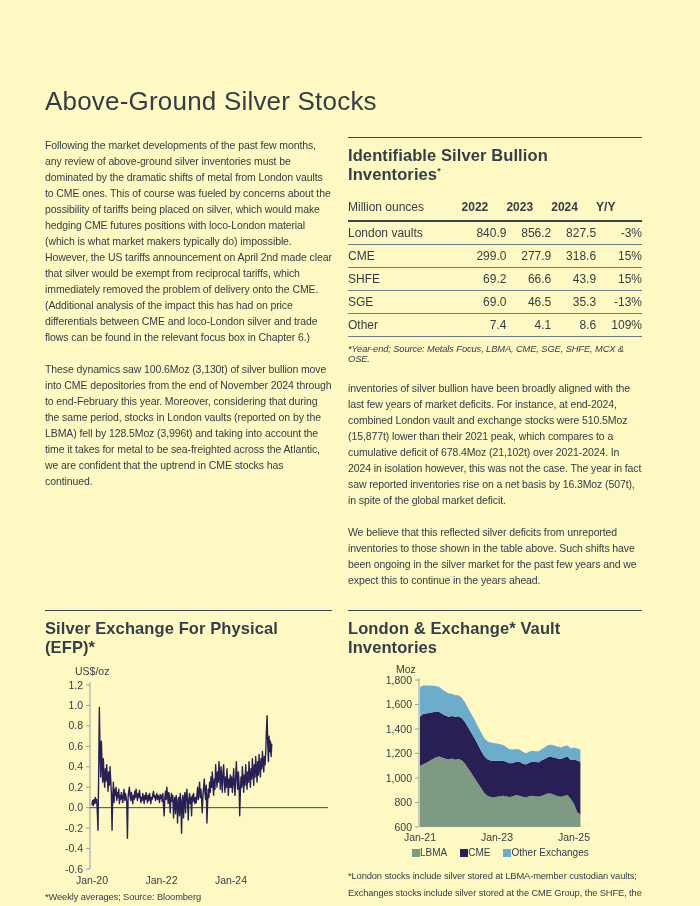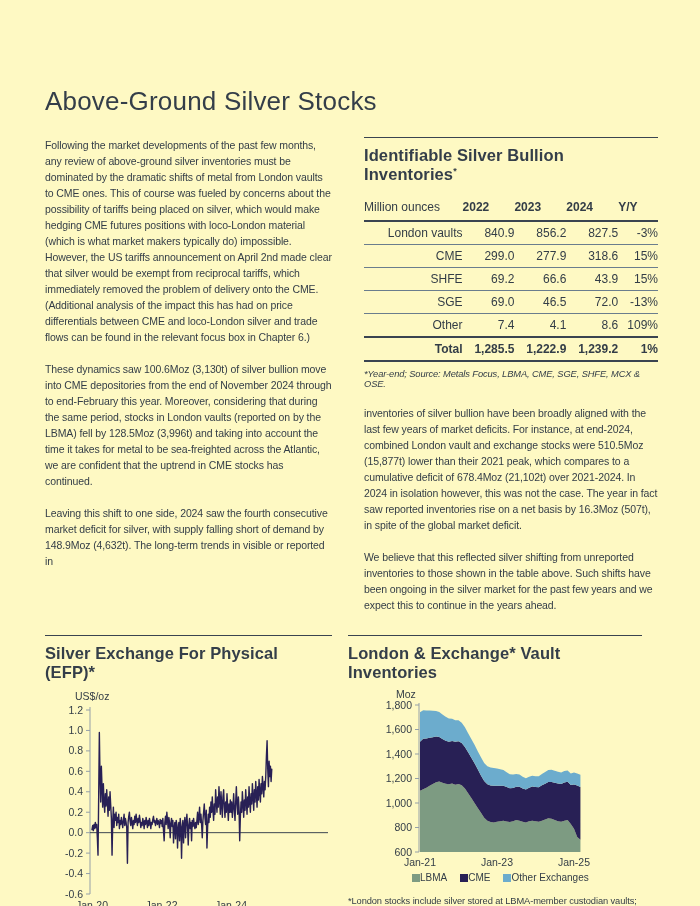--- a/index.html
+++ b/index.html
@@ -10,42 +10,42 @@
     background:#fef9c3;
     padding:86px 58px 0 45px;
     font-family:"Liberation Sans", sans-serif;
     color:#333d47;
     overflow:hidden;
   }
   h1.page-title {
     font-size:26px; font-weight:400; color:#343e49;
     margin:0 0 20px 0; letter-spacing:0.2px;
   }
-  .cols { display:flex; gap:32px; min-height:420px; align-items:flex-start; }
+  .cols { display:flex; gap:16px; min-height:420px; align-items:flex-start; }
   .col-left  { width:287px; flex:none; }
   .col-right { width:294px; flex:none; }
   p.body {
     font-size:10.5px; line-height:16px; letter-spacing:-0.1px;
     margin:0 0 16px 0;
   }
   .rule-top { border-top:1px solid #3a4450; height:0; }
   h2.section-title {
     font-size:16.5px; font-weight:700; color:#343e49;
     margin:8px 0 6px 0; letter-spacing:0.1px;
   }
   h2.table-title { margin:8px 0 13px 0; }
   h2 sup { font-size:9px; }
   table.inv { width:100%; border-collapse:collapse; font-size:12px; }
   table.inv th {
     font-weight:700; text-align:left; padding:3px 0 6px 0;
     border-bottom:2px solid #3a4450; white-space:nowrap;
   }
   table.inv th.lbl { text-align:left; font-weight:400; }
   table.inv td { text-align:right; padding:4px 0; border-bottom:1px solid #6a7d8d; }
-  table.inv td.lbl { text-align:right; }
+  table.inv td.lbl { text-align:left; }
   table.inv tr.total td { border-top:2px solid #3a4450; border-bottom:2px solid #3a4450; font-weight:700; }
   .tbl-foot { font-size:9.3px; margin:7px 0 16px 0; letter-spacing:-0.1px;font-style:italic; }
   .charts { display:flex; gap:16px; margin-top:6px; height:298px; }
   .chart-block { flex:none; display:flex; flex-direction:column; }
   .chart-block.cb-left  { width:287px; }
   .chart-block.cb-right { width:294px; }
   svg.chart { display:block; overflow:visible; }
   svg.chart text { font-family:"Liberation Sans", sans-serif; fill:#333d47; }
   .legend { display:flex; gap:13px; margin:2px 0 0 64px; align-items:center; }
   .legend-item { display:flex; align-items:center; gap:0; font-size:10px; }
@@ -60,21 +60,20 @@
 <body>
 
 <div class="page">
 
   <h1 class="page-title">Above-Ground Silver Stocks</h1>
 
   <div class="cols">
     <div class="col-left">
       <p class="body">Following the market developments of the past few months, any review of above-ground silver inventories must be dominated by the dramatic shifts of metal from London vaults to CME ones. This of course was fueled by concerns about the possibility of tariffs being placed on silver, which would make hedging CME futures positions with loco-London material (which is what market makers typically do) impossible. However, the US tariffs announcement on April 2nd made clear that silver would be exempt from reciprocal tariffs, which immediately removed the problem of delivery onto the CME. (Additional analysis of the impact this has had on price differentials between CME and loco-London silver and trade flows can be found in the relevant focus box in Chapter 6.)</p>
       <p class="body">These dynamics saw 100.6Moz (3,130t) of silver bullion move into CME depositories from the end of November 2024 through to end-February this year. Moreover, considering that during the same period, stocks in London vaults (reported on by the LBMA) fell by 128.5Moz (3,996t) and taking into account the time it takes for metal to be sea-freighted across the Atlantic, we are confident that the uptrend in CME stocks has continued.</p>
-      <p class="body">Leaving this shift to one side, 2024 saw the fourth consecutive market deficit for silver, with supply falling short of demand by 148.9Moz (4,632t). The long-term trends in visible or reported in</p>
     </div>
 
     <div class="col-right">
       <section>
         <div class="rule-top"></div>
         <h2 class="section-title table-title"><span>Identifiable Silver Bullion Inventories</span><sup>*</sup></h2>
         <table class="inv">
           <thead>
             <tr>
               <th class="lbl">Million ounces</th>
@@ -103,43 +102,36 @@
               <td class="lbl">SHFE</td>
               <td>69.2</td>
               <td>66.6</td>
               <td>43.9</td>
               <td>15%</td>
             </tr>
             <tr>
               <td class="lbl">SGE</td>
               <td>69.0</td>
               <td>46.5</td>
-              <td>72.0</td>
+              <td>35.3</td>
               <td>-13%</td>
             </tr>
             <tr>
               <td class="lbl">Other</td>
               <td>7.4</td>
               <td>4.1</td>
               <td>8.6</td>
               <td>109%</td>
             </tr>
-            <tr class="total">
-              <td class="lbl">Total</td>
-              <td>1,285.5</td>
-              <td>1,222.9</td>
-              <td>1,239.2</td>
-              <td>1%</td>
-            </tr>
           </tbody>
         </table>
         <p class="tbl-foot">*Year-end; Source: Metals Focus, LBMA, CME, SGE, SHFE, MCX &amp; OSE.</p>
       </section>
       <p class="body">inventories of silver bullion have been broadly aligned with the last few years of market deficits. For instance, at end-2024, combined London vault and exchange stocks were 510.5Moz (15,877t) lower than their 2021 peak, which compares to a cumulative deficit of 678.4Moz (21,102t) over 2021-2024. In 2024 in isolation however, this was not the case. The year in fact saw reported inventories rise on a net basis by 16.3Moz (507t), in spite of the global market deficit.</p>
-      <p class="body">We believe that this reflected silver shifting from unreported inventories to those shown in the table above. Such shifts have been ongoing in the silver market for the past few years and we expect this to continue in the years ahead.</p>
+      <p class="body">We believe that this reflected silver deficits from unreported inventories to those shown in the table above. Such shifts have been ongoing in the silver market for the past few years and we expect this to continue in the years ahead.</p>
     </div>
   </div>
 
   <div class="charts">
 
     <section class="chart-block cb-left">
       <div class="rule-top"></div>
       <h2 class="section-title">Silver Exchange For Physical (EFP)*</h2>
       <svg id="efp-svg" class="chart" width="287" height="226" viewBox="0 0 287 226">
           <text x="30" y="12" font-size="10.5">US$/oz</text>

